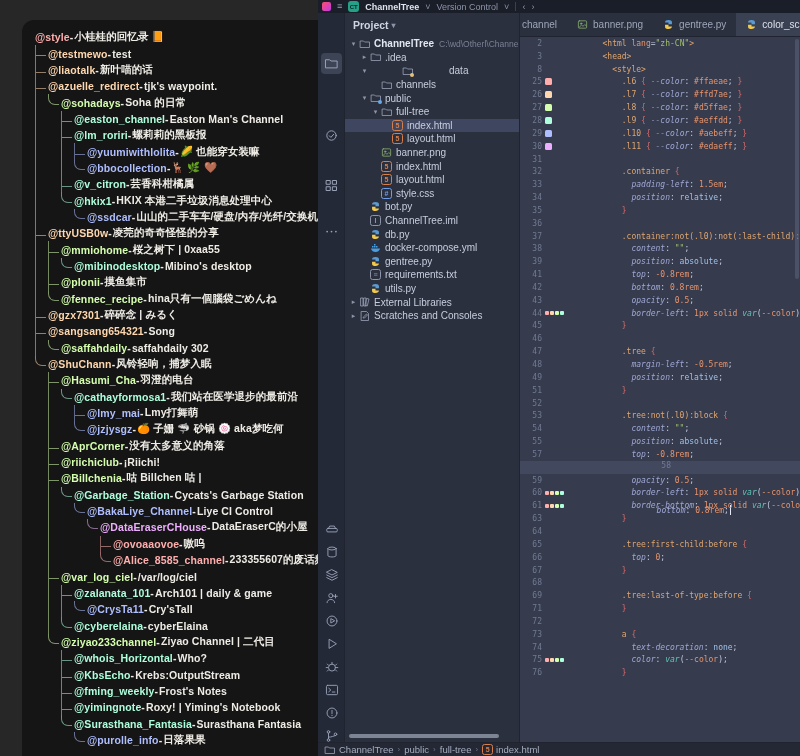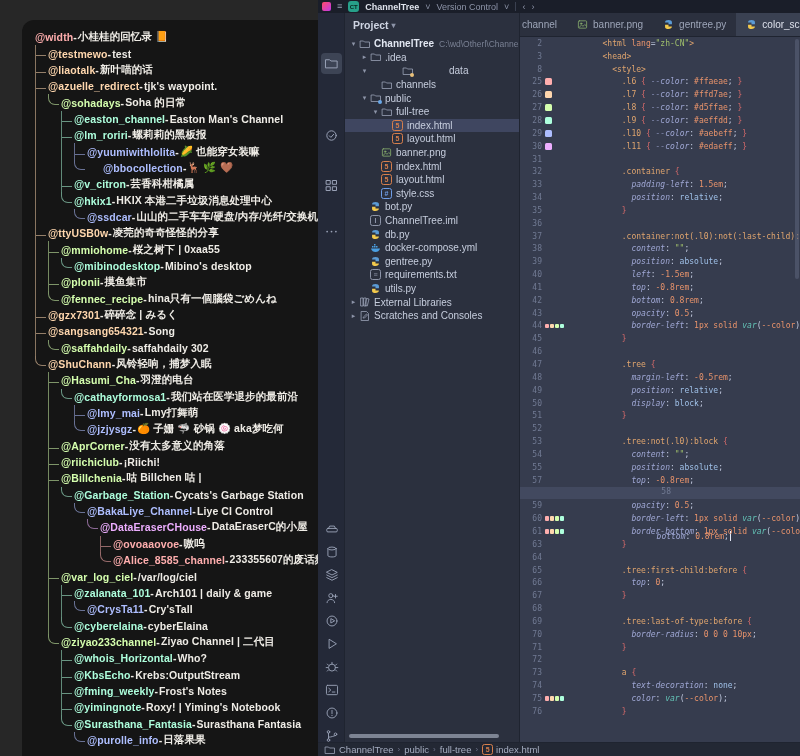--- a/index.html
+++ b/index.html
@@ -75,21 +75,21 @@
 </style>
 </head>
 <body>
 
 <div id="app">
   <div id="left-pane">
     <div id="page-card">
       <div id="channel-tree">
           <div class="ch-row">
             <div class="ch-text">
-              <a class="ch-handle" style="color: rgb(255, 174, 174);">@width</a>
+              <a class="ch-handle" style="color: rgb(255, 174, 174);">@style</a>
               <span class="ch-sep"> - </span>
               <span class="ch-desc">小桂桂的回忆录 📙</span>
             </div>
           </div>
           <div class="ch-row">
             <div class="gcell">
               <div class="tee-v" style="border-color: rgb(255, 215, 174);"></div>
               <div class="tee-h" style="border-color: rgb(255, 215, 174);"></div>
             </div>
             <div class="ch-text">
@@ -186,21 +186,21 @@
               <div class="v" style="border-color: rgb(255, 215, 174);"></div>
             </div>
             <div class="gcell"></div>
             <div class="gcell">
               <div class="v" style="border-color: rgb(174, 255, 221);"></div>
             </div>
             <div class="gcell">
               <div class="end" style="border-color: rgb(174, 190, 255);"></div>
             </div>
             <div class="ch-text">
-              <a class="ch-handle" style="color: rgb(174, 190, 255); margin-left: 16px;">@bbocollection</a>
+              <a class="ch-handle" style="color: rgb(174, 190, 255);">@bbocollection</a>
               <span class="ch-sep"> - </span>
               <span class="ch-desc">🦌 🌿 🤎</span>
             </div>
           </div>
           <div class="ch-row">
             <div class="gcell">
               <div class="v" style="border-color: rgb(255, 215, 174);"></div>
             </div>
             <div class="gcell"></div>
             <div class="gcell">
@@ -1138,25 +1138,20 @@
             <span class="ln">38</span>
             <span class="sw-zone"></span>
             <span class="code-text">              <span class="tok-p">content</span><span class="tok-w">: </span><span class="tok-s">""</span><span class="tok-w">;</span></span>
           </div>
           <div class="code-line">
             <span class="ln">39</span>
             <span class="sw-zone"></span>
             <span class="code-text">              <span class="tok-p">position</span><span class="tok-w">: </span><span class="tok-v">absolute</span><span class="tok-w">;</span></span>
           </div>
           <div class="code-line">
-            <span class="ln">40</span>
-            <span class="sw-zone"></span>
-            <span class="code-text">              <span class="tok-p">left</span><span class="tok-w">: </span><span class="tok-n">-1.5em</span><span class="tok-w">;</span></span>
-          </div>
-          <div class="code-line">
             <span class="ln">41</span>
             <span class="sw-zone"></span>
             <span class="code-text">              <span class="tok-p">top</span><span class="tok-w">: </span><span class="tok-n">-0.8rem</span><span class="tok-w">;</span></span>
           </div>
           <div class="code-line">
             <span class="ln">42</span>
             <span class="sw-zone"></span>
             <span class="code-text">              <span class="tok-p">bottom</span><span class="tok-w">: </span><span class="tok-n">0.8rem</span><span class="tok-w">;</span></span>
           </div>
           <div class="code-line">
@@ -1193,25 +1188,20 @@
             <span class="ln">48</span>
             <span class="sw-zone"></span>
             <span class="code-text">              <span class="tok-p">margin-left</span><span class="tok-w">: </span><span class="tok-n">-0.5rem</span><span class="tok-w">;</span></span>
           </div>
           <div class="code-line">
             <span class="ln">49</span>
             <span class="sw-zone"></span>
             <span class="code-text">              <span class="tok-p">position</span><span class="tok-w">: </span><span class="tok-v">relative</span><span class="tok-w">;</span></span>
           </div>
           <div class="code-line">
-            <span class="ln">50</span>
-            <span class="sw-zone"></span>
-            <span class="code-text">              <span class="tok-p">display</span><span class="tok-w">: </span><span class="tok-v">block</span><span class="tok-w">;</span></span>
-          </div>
-          <div class="code-line">
             <span class="ln">51</span>
             <span class="sw-zone"></span>
             <span class="code-text">            <span class="tok-b">}</span></span>
           </div>
           <div class="code-line">
             <span class="ln">52</span>
             <span class="sw-zone"></span>
             <span class="code-text"></span>
           </div>
           <div class="code-line">
@@ -1291,25 +1281,20 @@
           </div>
           <div class="code-line">
             <span class="ln">68</span>
             <span class="sw-zone"></span>
             <span class="code-text"></span>
           </div>
           <div class="code-line">
             <span class="ln">69</span>
             <span class="sw-zone"></span>
             <span class="code-text">            <span class="tok-g">.tree:last-of-type:before</span><span class="tok-w"> </span><span class="tok-b">{</span></span>
-          </div>
-          <div class="code-line">
-            <span class="ln">70</span>
-            <span class="sw-zone"></span>
-            <span class="code-text">              <span class="tok-p">border-radius</span><span class="tok-w">: </span><span class="tok-n">0 0 0 10px</span><span class="tok-w">;</span></span>
           </div>
           <div class="code-line">
             <span class="ln">71</span>
             <span class="sw-zone"></span>
             <span class="code-text">            <span class="tok-b">}</span></span>
           </div>
           <div class="code-line">
             <span class="ln">72</span>
             <span class="sw-zone"></span>
             <span class="code-text"></span>

